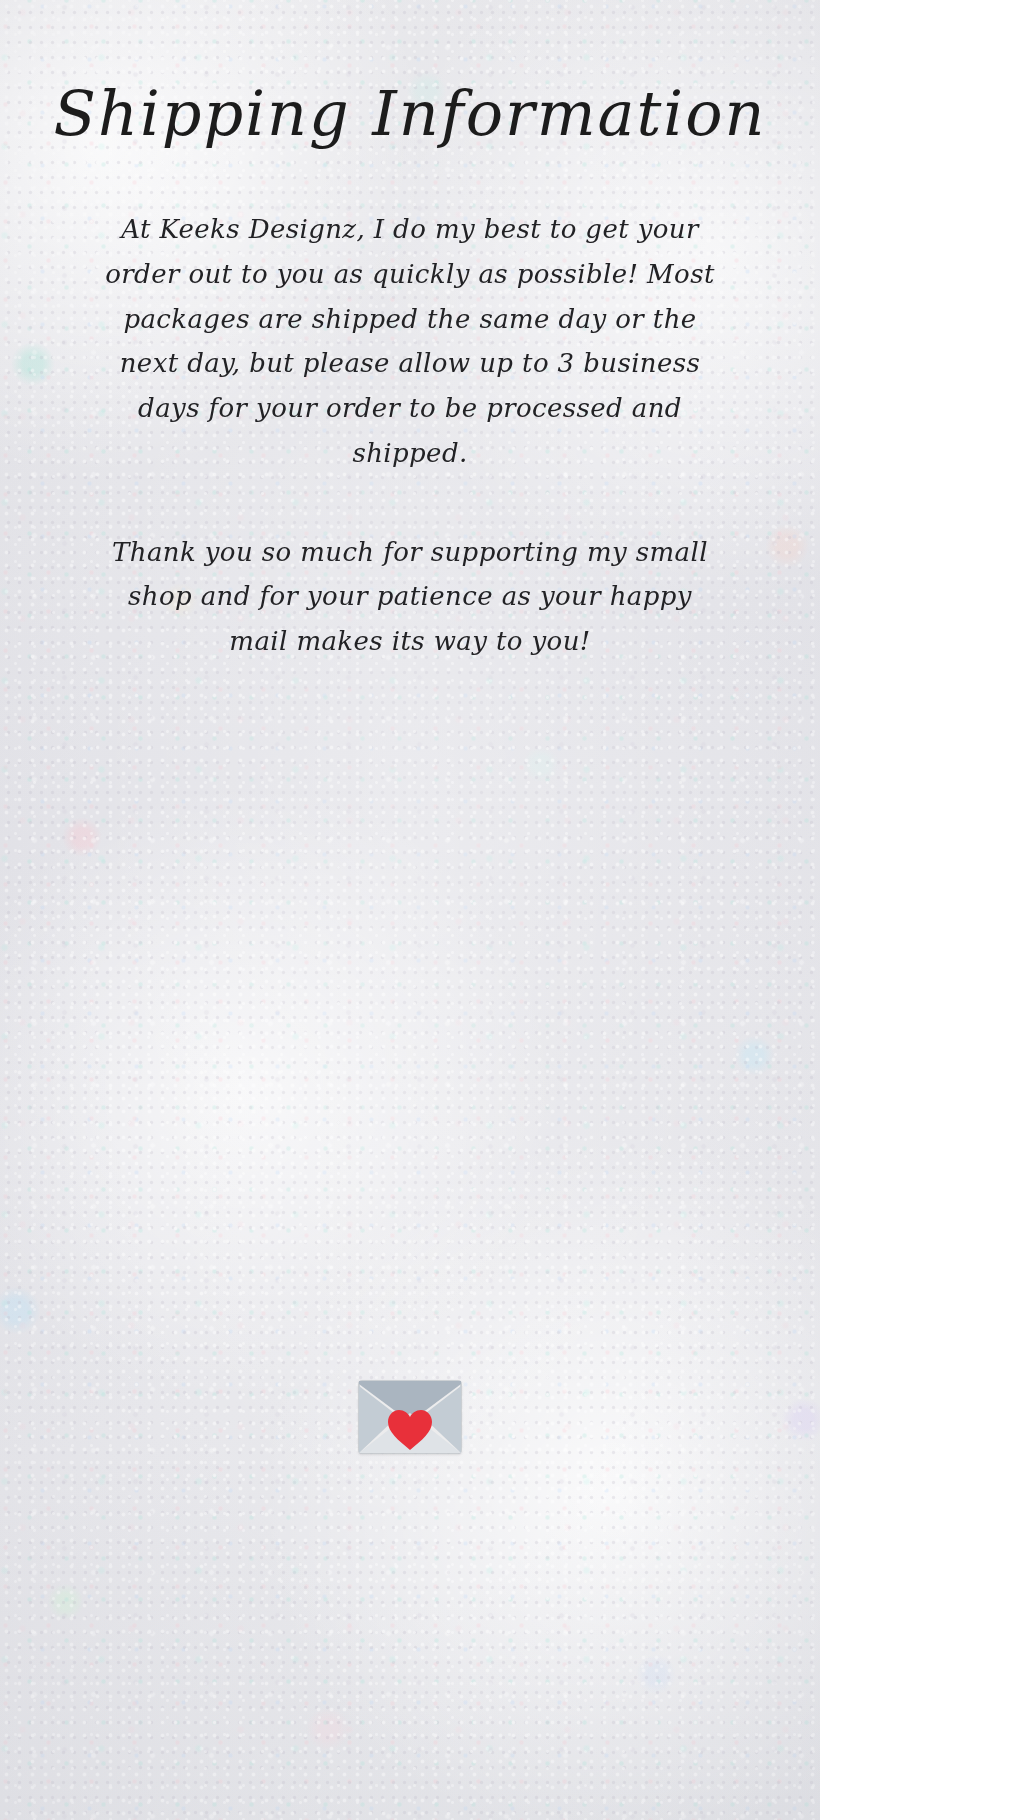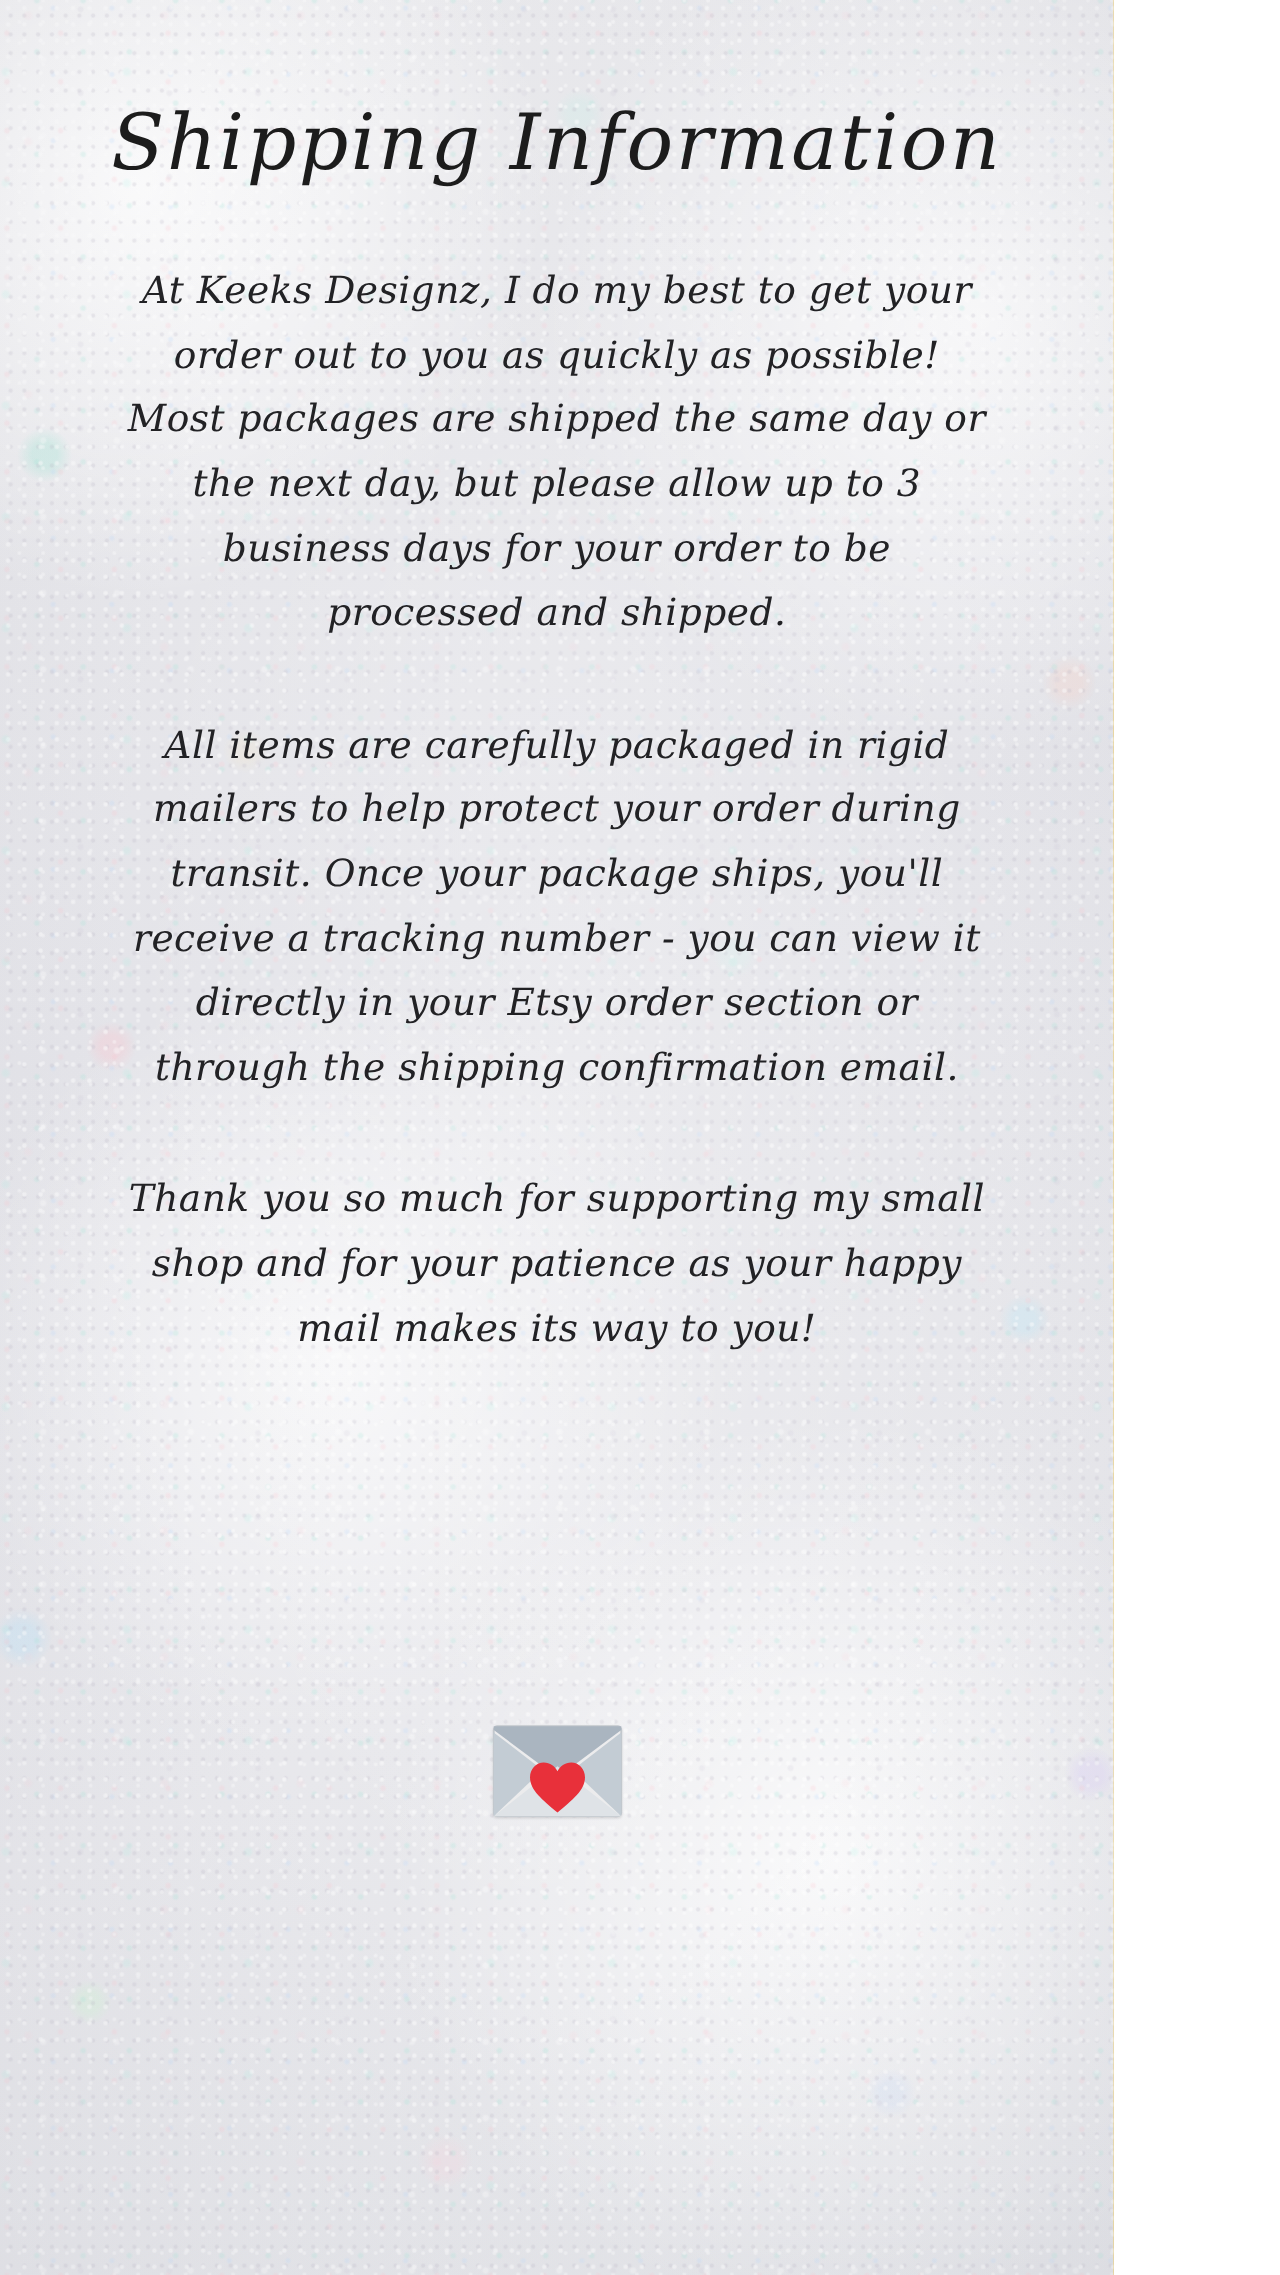--- a/index.html
+++ b/index.html
@@ -8,21 +8,21 @@
   }
   body {
     width: 1024px;
     height: 1820px;
     overflow: hidden;
     font-family: "DejaVu Serif", serif;
   }
 
   .page {
     position: relative;
-    width: 891px;
+    width: 820px;
     height: 1820px;
     background-color: #eab308;
     overflow: hidden;
   }
 
   
   .glitter-base {
     position: absolute;
     inset: 0;
     background:
@@ -128,21 +128,21 @@
 
   .body-block {
     margin-top: 58px;
     width: 100%;
     max-width: 716px;
   }
 
   .para {
     font-family: "DejaVu Serif", serif;
     font-style: italic;
-    font-size: 30px;
+    font-size: 26px;
     line-height: 1.72;
     letter-spacing: 0.4px;
     color: #222225;
     text-align: center;
     margin: 0 0 46px 0;
   }
   .para:last-child { margin-bottom: 0; }
 
   .p1 { margin-bottom: 54px; }
   .p2 { margin-bottom: 54px; }
@@ -173,21 +173,20 @@
   <div class="glitter-speckle"></div>
   <div class="glitter-speckle2"></div>
   <div class="vignette"></div>
 
   <div class="content">
 
     <div class="doc-title">Shipping Information</div>
 
     <div class="body-block">
       <p class="para p1">At Keeks Designz, I do my best to get your order out to you as quickly as possible! Most packages are shipped the same day or the next day, but please allow up to 3 business days for your order to be processed and shipped.</p>
-      <p class="para p2">All items are carefully packaged in rigid mailers to help protect your order during transit. Once your package ships, you'll receive a tracking number - you can view it directly in your Etsy order section or through the shipping confirmation email.</p>
       <p class="para p4">Thank you so much for supporting my small shop and for your patience as your happy mail makes its way to you!</p>
     </div>
 
   </div>
 
   <div class="envelope-wrap">
     <div class="envelope">
       <svg viewBox="0 0 104 74" width="104" height="74" xmlns="http://www.w3.org/2000/svg">
         <rect x="1" y="1" width="102" height="72" rx="3" fill="#ececed" stroke="#c2c7cc" stroke-width="1.5"></rect>
         <path d="M1 4 L52 42 L103 4 L103 1 L1 1 Z" fill="#aab5c0"></path>

